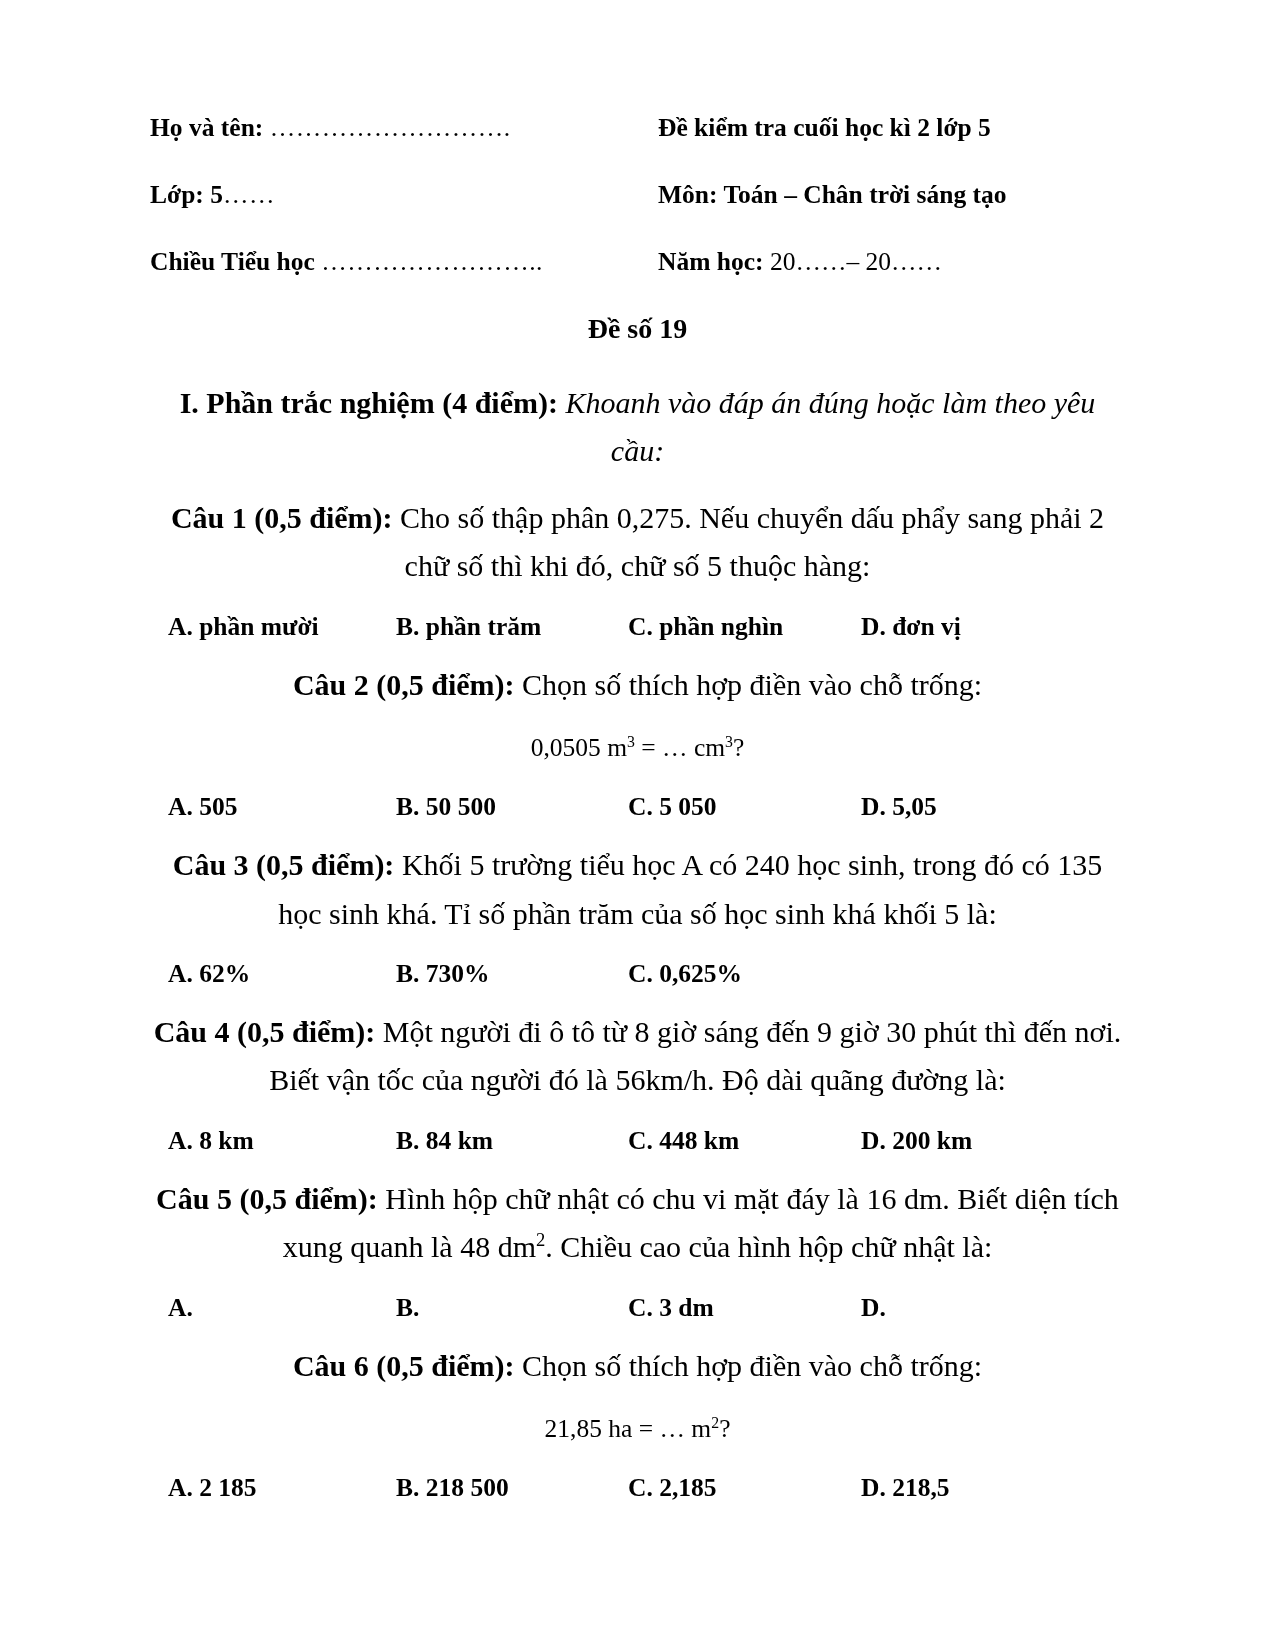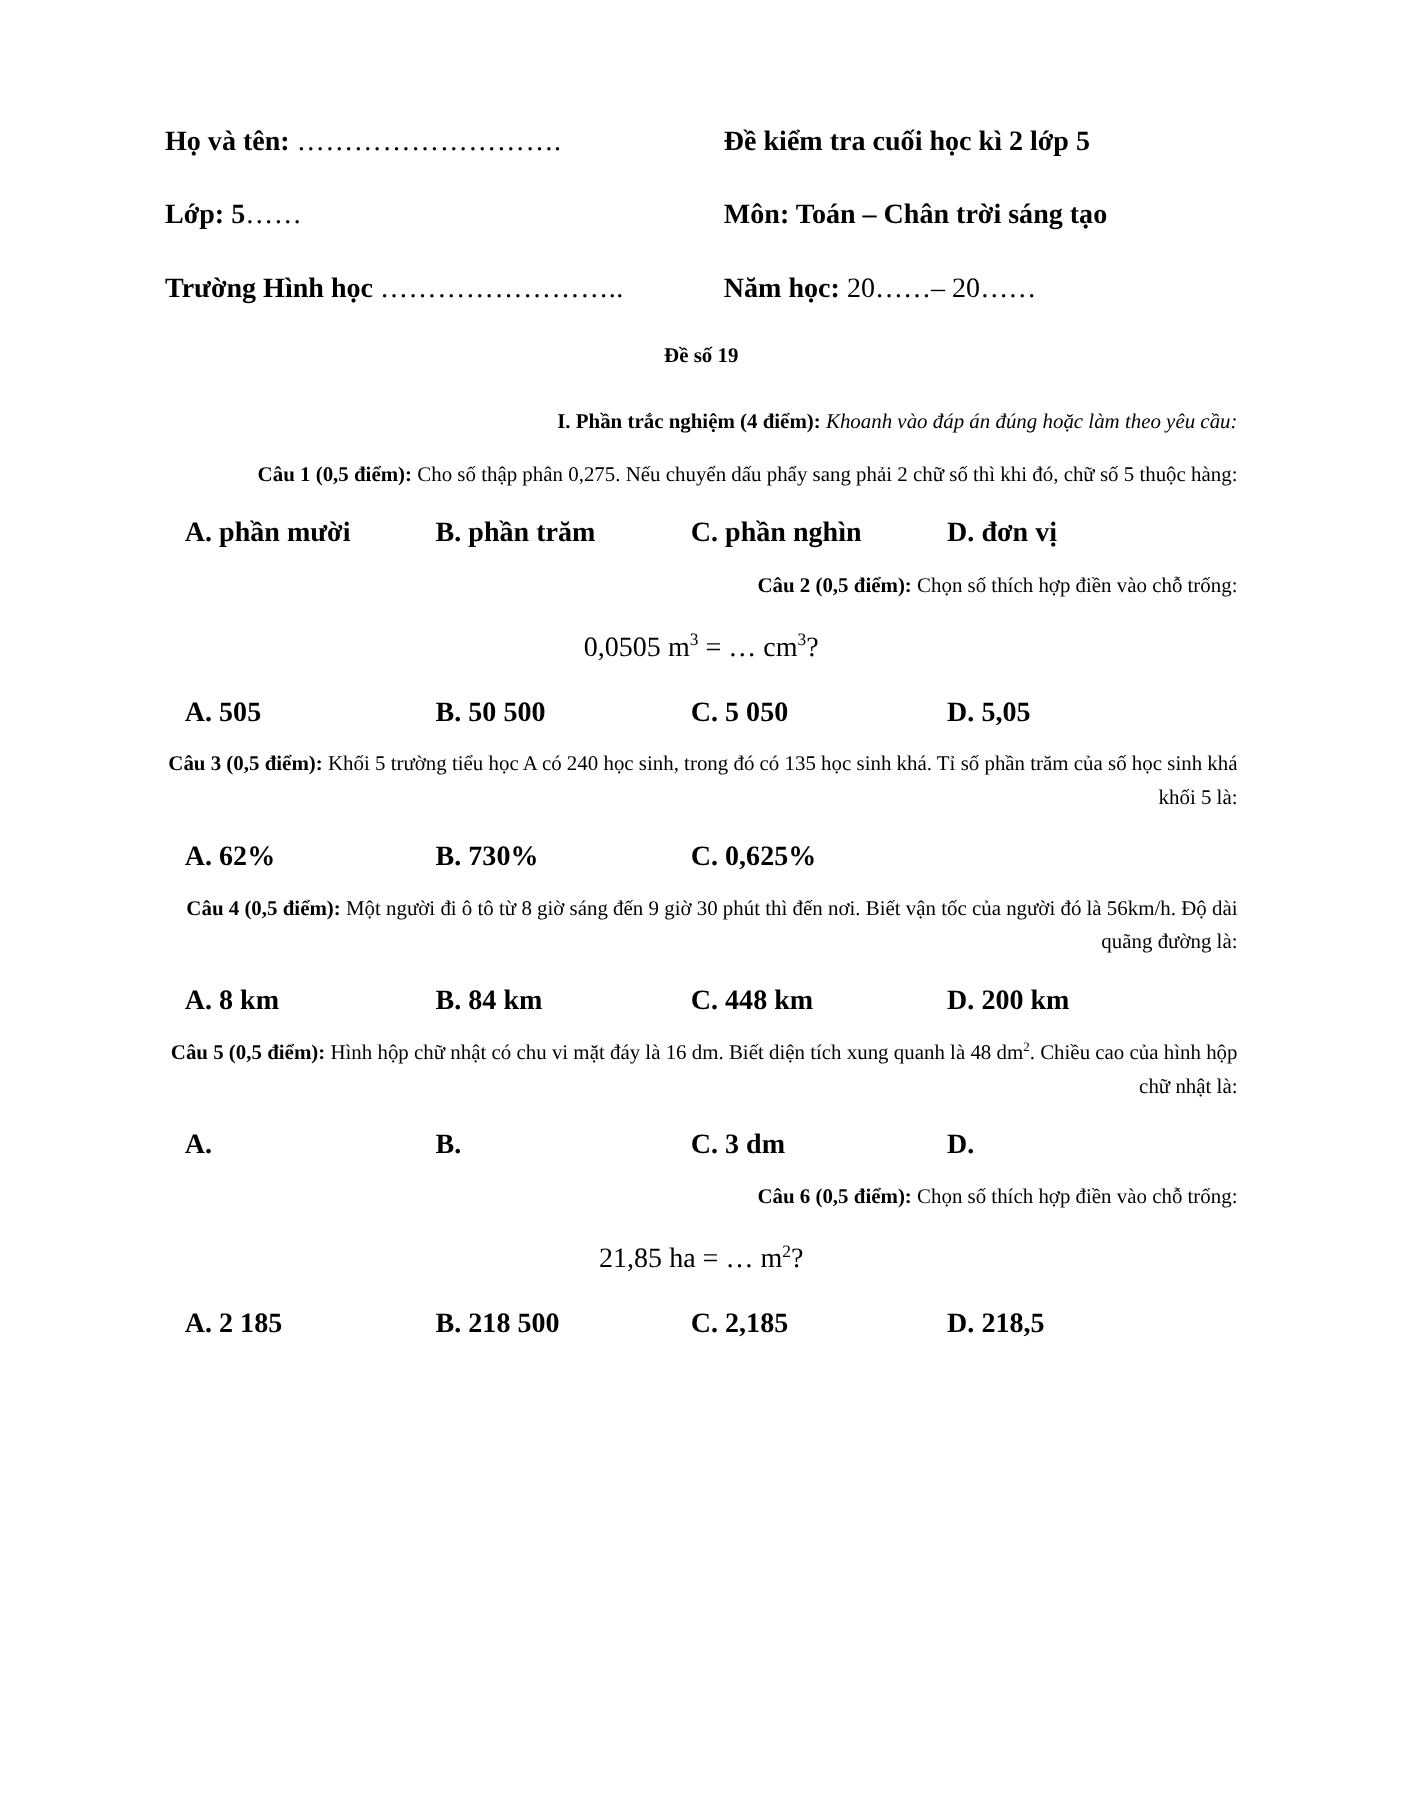--- a/index.html
+++ b/index.html
@@ -43,31 +43,31 @@
     white-space: nowrap;
   }
   .b { font-weight: bold; }
   .i { font-style: italic; }
   .dots { letter-spacing: 0.5px; }
 
   
   .exam-title {
     text-align: center;
     font-weight: bold;
-    font-size: 19px;
+    font-size: 28px;
     margin-top: 6px;
     margin-bottom: 34px;
   }
 
   
   .para {
-    font-size: 19px;
+    font-size: 30px;
     line-height: 1.62;
     margin: 0 0 14px 0;
-    text-align: right;
+    text-align: center;
   }
   .section-head {
     margin-bottom: 18px;
   }
   .qtext {
     margin-bottom: 10px;
   }
   .center-formula {
     text-align: center;
     font-weight: normal;
@@ -117,21 +117,21 @@
 
     <div class="hrow">
       <div class="hleft">
         <span class="b">Lớp: 5</span><span class="dots">……</span>
       </div>
       <div class="hright b">Môn: Toán – Chân trời sáng tạo</div>
     </div>
 
     <div class="hrow">
       <div class="hleft">
-        <span class="b">Trường Hình học</span>
+        <span class="b">Chiều Tiểu học</span>
         <span class="dots">……………………..</span>
       </div>
       <div class="hright">
         <span class="b">Năm học:</span>
         <span>20……– 20……</span>
       </div>
     </div>
 
   </div>
 

